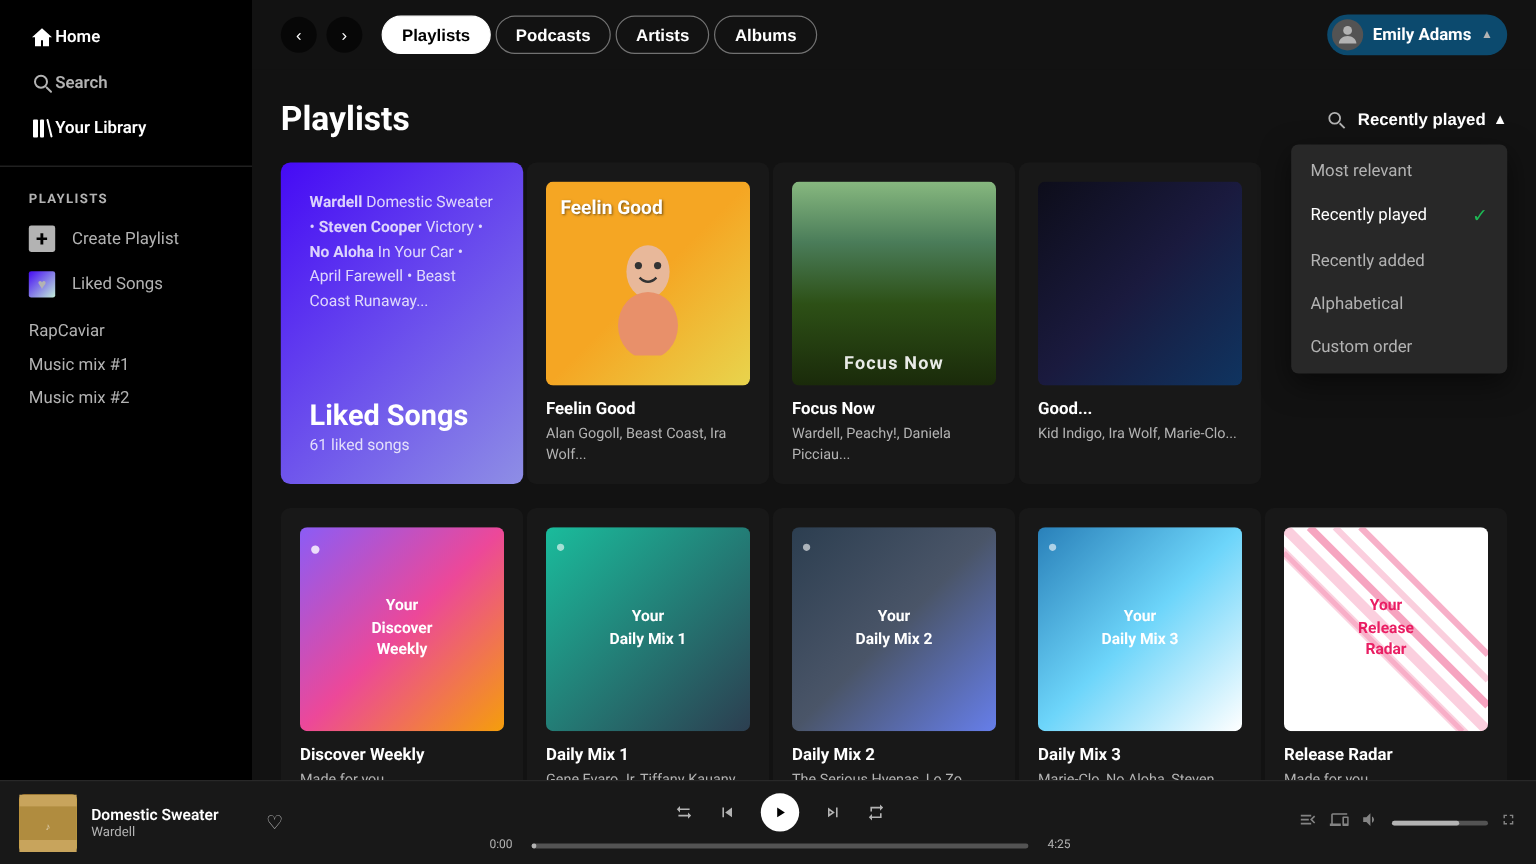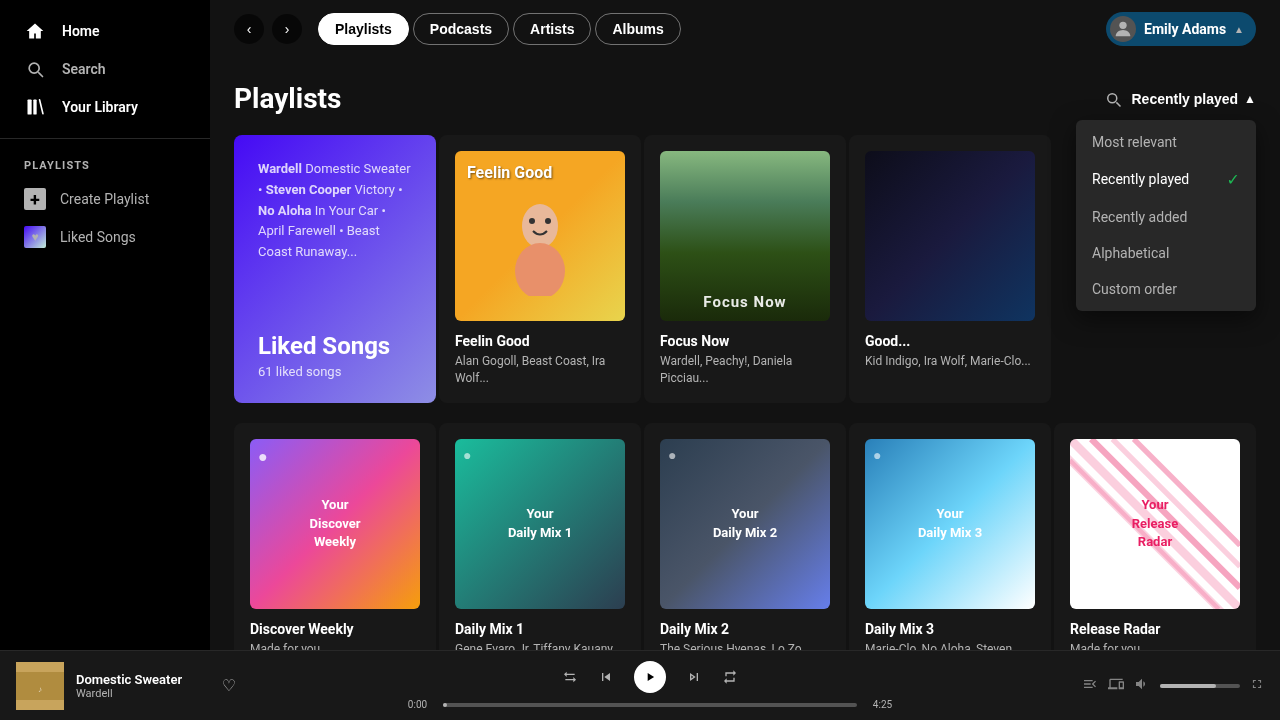--- a/index.html
+++ b/index.html
@@ -29,21 +29,21 @@
       flex-direction: column;
       padding: 12px 0;
       flex-shrink: 0;
     }
     .sidebar-nav {
       padding: 0 12px;
     }
     .sidebar-nav-item {
       display: flex;
       align-items: center;
-      gap: 16px;
+      gap: 0;
       padding: 8px 12px;
       border-radius: 4px;
       cursor: pointer;
       color: #b3b3b3;
       font-size: 14px;
       font-weight: 600;
     }
     .sidebar-nav-item.active { color: #fff; }
     .sidebar-nav-item .nav-icon {
       width: 22px;
@@ -632,20 +632,25 @@
     <div class="sidebar-create-playlist">
       <div class="plus-icon-box">+</div>
       <span>Create Playlist</span>
     </div>
 
     <div class="sidebar-liked-songs">
       <div class="liked-icon-box">♥</div>
       <span>Liked Songs</span>
     </div>
 
+    <div class="sidebar-playlist-list">
+      <div class="sidebar-playlist-item">RapCaviar</div>
+      <div class="sidebar-playlist-item">Music mix #1</div>
+      <div class="sidebar-playlist-item">Music mix #2</div>
+    </div>
   </div>
 
   <div class="main-content">
 
     <div class="topbar">
       <div class="nav-arrows">
         <button class="nav-arrow">‹</button>
         <button class="nav-arrow">›</button>
       </div>
       <div class="topbar-tabs">

